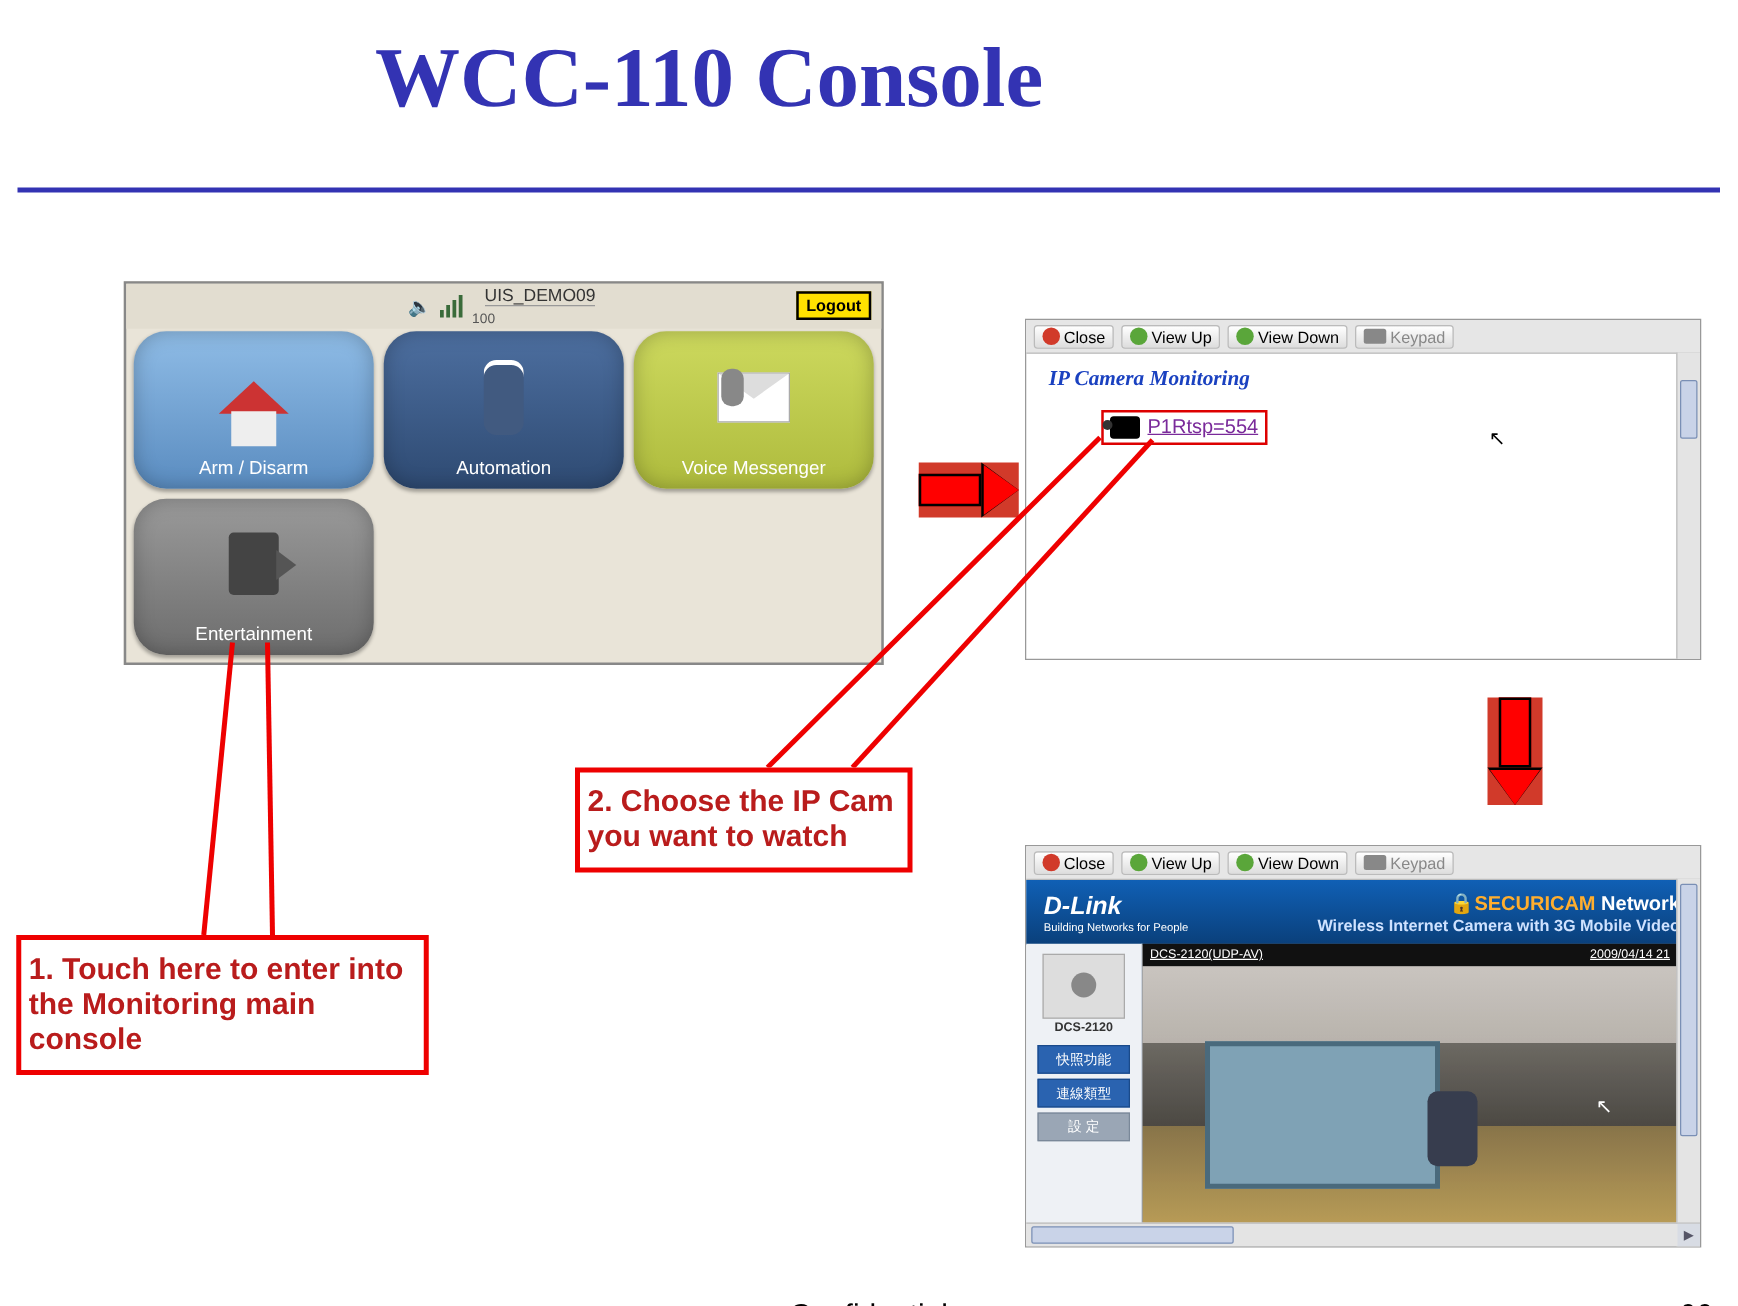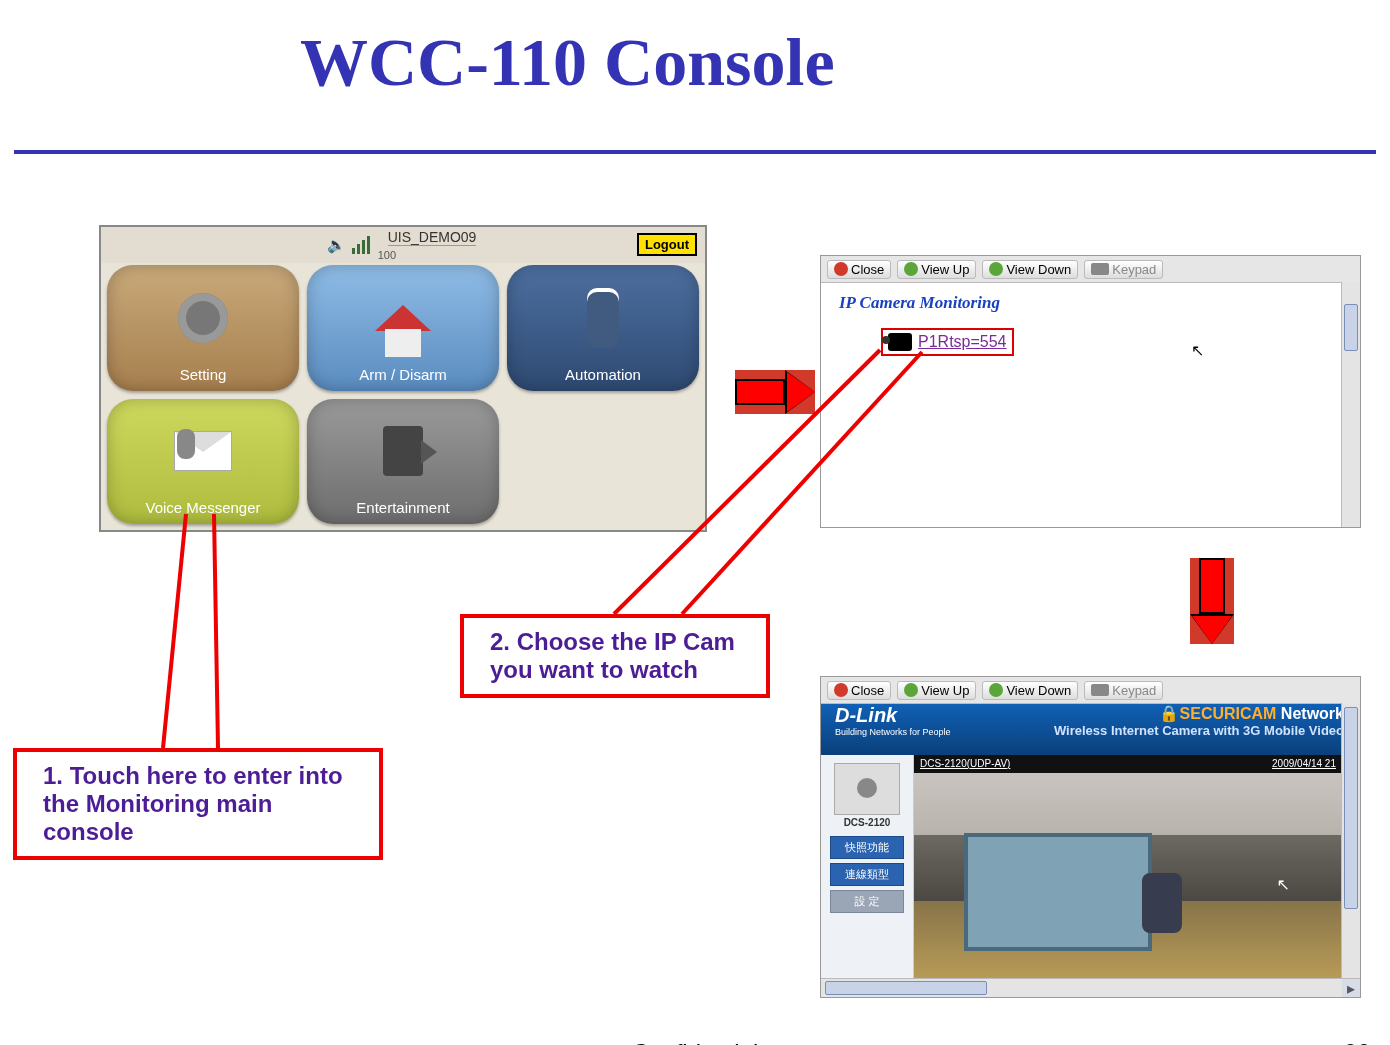--- a/index.html
+++ b/index.html
@@ -52,21 +52,21 @@
   .ipcm{color:#1a41c0;font:bold italic 17px "Times New Roman",serif;padding:10px 0 6px 18px;}
   .camlink{position:absolute;left:60px;top:72px;display:flex;align-items:center;gap:6px;border:2px solid #d00;padding:3px 5px;}
   .camlink .cicon{width:24px;height:18px;background:#000;border-radius:3px;position:relative;}
   .camlink .cicon::before{content:"";position:absolute;left:-6px;top:3px;width:8px;height:8px;border-radius:50%;background:#333;}
   .camlink a{font-size:16px;color:#7a2a9a;text-decoration:underline;}
   .scroll-v{position:absolute;right:0;top:26px;bottom:0;width:18px;background:#e4e4e4;border-left:1px solid #bbb;}
   .scroll-v .thumb{position:absolute;left:2px;right:2px;top:22px;height:45px;background:#c9d3e8;border:1px solid #7a8fb5;border-radius:2px;}
   .cursor{position:absolute;left:370px;top:85px;font-size:16px;}
   
   .shot3{position:absolute;left:820px;top:676px;width:539px;height:320px;border:1px solid #999;background:#fff;}
-  .dhead{height:52px;background:linear-gradient(#1060b5,#0a3f7a);display:flex;color:#fff;}
+  .dhead{height:52px;background:linear-gradient(#1060b5,#0a3f7a);display:flex;align-items:center;color:#fff;}
   .dlogo{font:italic bold 20px Arial;margin-left:14px;}
   .dlogo small{display:block;font:9px Arial;font-style:normal;letter-spacing:0;}
   .securi{margin-left:auto;margin-right:16px;text-align:right;}
   .securi .s1{font:bold 16px Arial;color:#fff;}
   .securi .s1 .or{color:#ffae2e;}
   .securi .s2{font:bold 13px Arial;color:#cfe2ff;}
   .dbody{position:absolute;left:0;right:18px;top:78px;bottom:18px;display:flex;}
   .dside{width:92px;background:#eef1f5;border-right:1px solid #c4ccd8;text-align:center;font-size:10px;}
   .dside .thumb{width:64px;height:50px;background:#ddd;border:1px solid #aaa;margin:8px auto 2px;position:relative;}
   .dside .thumb::after{content:"";position:absolute;left:22px;top:14px;width:20px;height:20px;border-radius:50%;background:#888;}
@@ -91,21 +91,21 @@
   .arrow.red .shaft{background:#f00;border:2px solid #000;}
   .arr-right{left:735px;top:370px;display:flex;align-items:center;}
   .arr-right .shaft{width:46px;height:22px;}
   .arr-right .headwrap{border-top:22px solid transparent;border-bottom:22px solid transparent;border-left:30px solid #000;position:relative;}
   .arr-right .headwrap::after{content:"";position:absolute;left:-28px;top:-20px;border-top:20px solid transparent;border-bottom:20px solid transparent;border-left:28px solid #f00;}
   .arr-down{left:1190px;top:558px;display:flex;flex-direction:column;align-items:center;}
   .arr-down .shaft{width:22px;height:52px;}
   .arr-down .headwrap{border-left:22px solid transparent;border-right:22px solid transparent;border-top:30px solid #000;position:relative;}
   .arr-down .headwrap::after{content:"";position:absolute;left:-20px;top:-28px;border-left:20px solid transparent;border-right:20px solid transparent;border-top:28px solid #f00;}
   
-  .callout{position:absolute;background:#fff;border:4px solid #e00;padding:10px 26px;font:bold 24px Arial;color:#4c1d95;}
+  .callout{position:absolute;background:#fff;border:4px solid #e00;padding:10px 6px;font:bold 24px Arial;color:#b91c1c;}
   .call1{left:13px;top:748px;width:310px;}
   .call2{left:460px;top:614px;width:250px;}
   
   svg.lines{position:absolute;left:0;top:0;width:1390px;height:1045px;pointer-events:none;}
   
   .footer{position:absolute;left:0;bottom:6px;width:100%;font:24px Arial;color:#000;}
   .footer .c{position:absolute;left:50%;transform:translateX(-50%);}
   .footer .p{position:absolute;right:20px;}
   .grey{color:#888;justify-content:flex-end;}
 </style>
@@ -127,26 +127,20 @@
           <span class="bar b3"></span>
           <span class="bar b4"></span>
       </span>
       <span style="margin-left:8px;">
         <span class="ssid">UIS_DEMO09</span><br>
         <span class="sb-num">100</span>
       </span>
       <span class="logout">Logout</span>
     </div>
     <div class="tiles">
-      <div class="tile t-brown">
-        <div class="ticon">
-            <div class="ic-gear"></div>
-          </div>
-        <span>Setting</span>
-      </div>
       <div class="tile t-blue">
         <div class="ticon">
             <div class="ic-house"></div>
           </div>
         <span>Arm / Disarm</span>
       </div>
       <div class="tile t-navy">
         <div class="ticon">
             <div class="ic-remote"></div>
           </div>

